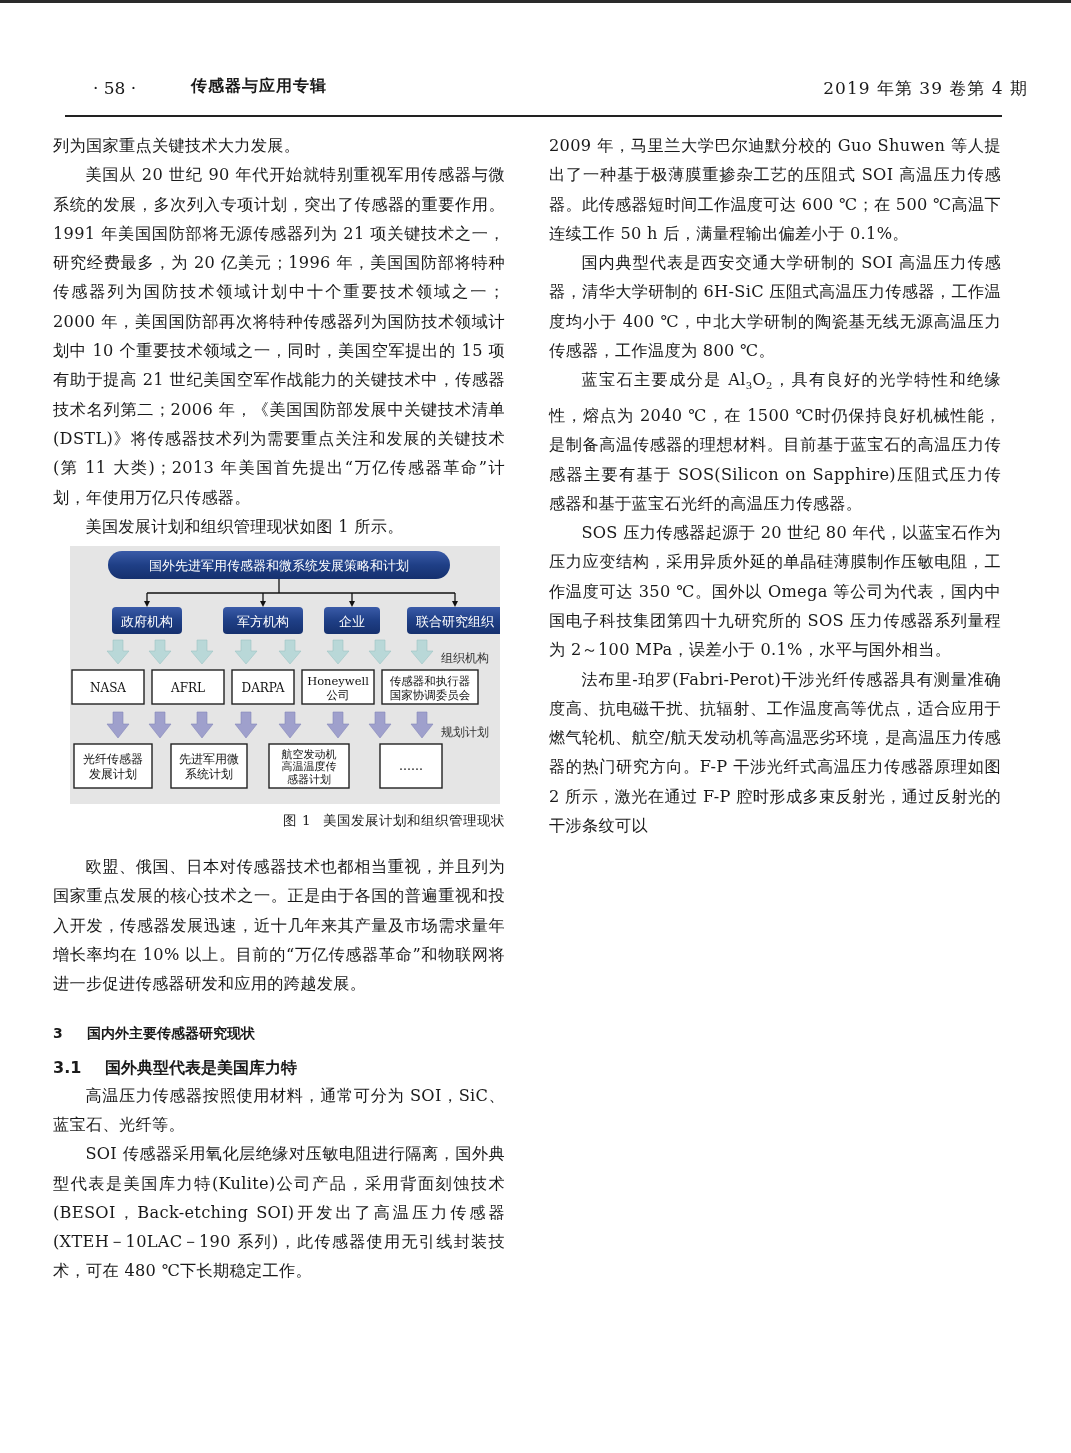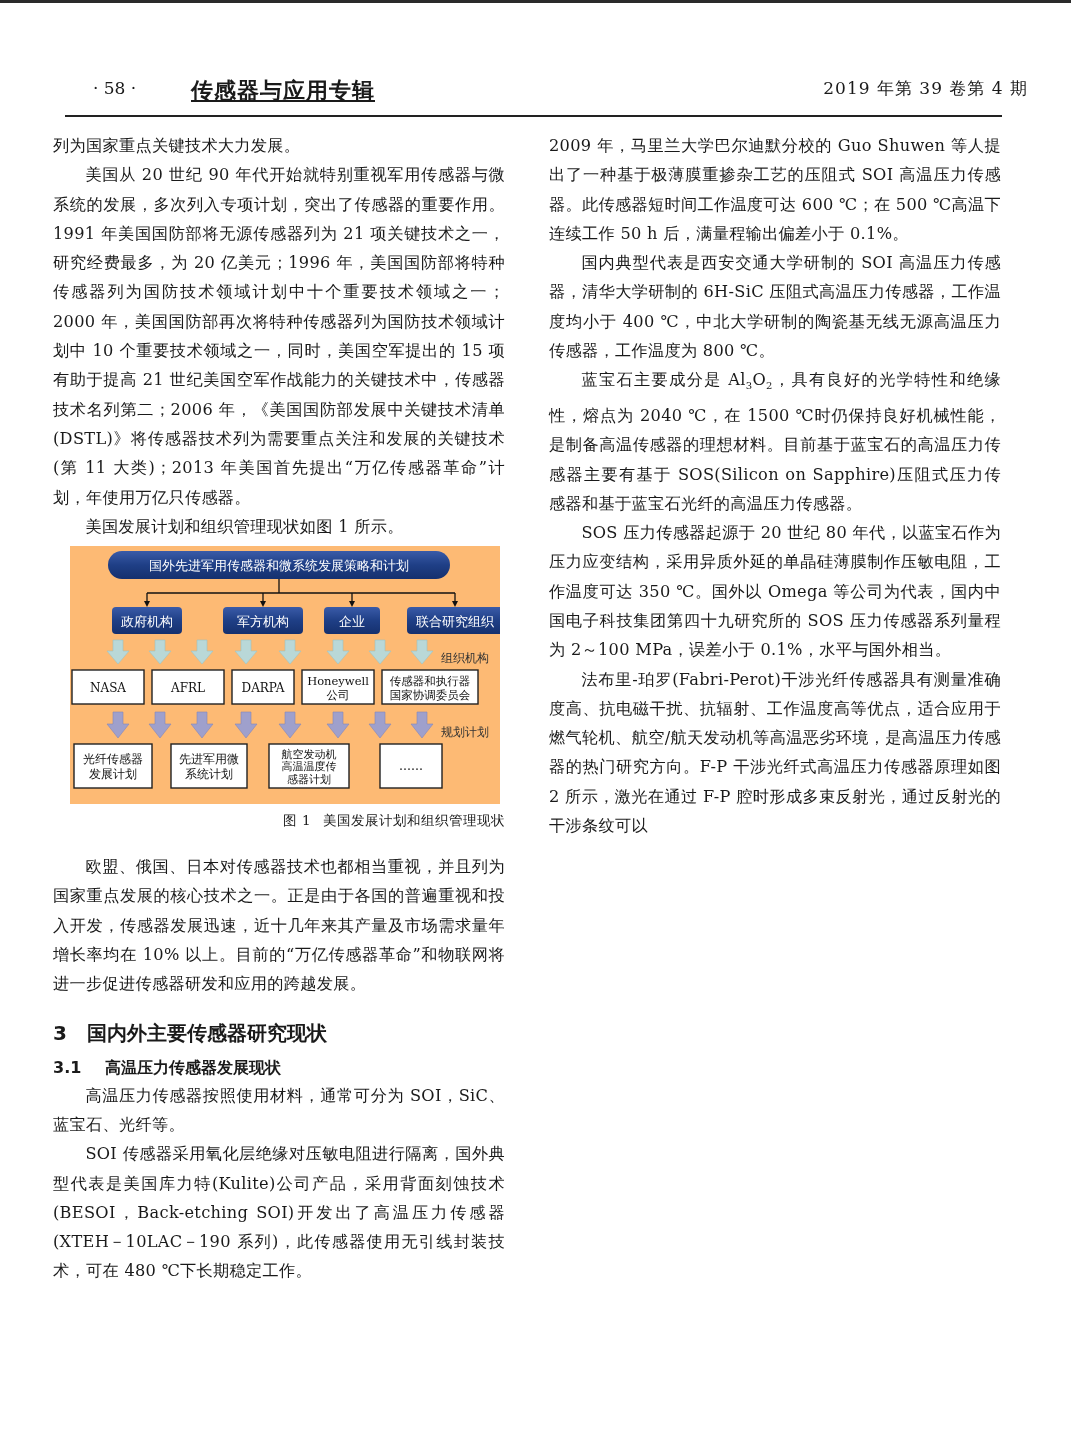--- a/index.html
+++ b/index.html
@@ -3,36 +3,36 @@
 <meta charset="utf-8">
 <style>
   html, body { margin: 0; padding: 0; background: #ffffff; }
   body {
     width: 1071px; height: 1453px; position: relative; overflow: hidden;
     font-family: "DejaVu Serif", "Liberation Serif", serif; color: #1a1a1a;
   }
   .top-rule { position: absolute; left: 0; top: 0; width: 1071px; height: 3px; background: #2a2a2a; }
   .header { position: absolute; left: 65px; top: 76px; width: 935px; height: 26px; margin-left: 28px; }
   .header .pno { position: absolute; left: 0; top: 2px; font-size: 17px; }
-  .header .jname { position: absolute; left: 98px; top: 0; font-size: 22px; font-weight: bold; font-family: "DejaVu Sans", sans-serif; letter-spacing: 1px; text-decoration: underline; }
+  .header .jname { position: absolute; left: 98px; top: 0; font-size: 16px; font-weight: bold; font-family: "DejaVu Sans", sans-serif; letter-spacing: 1px; }
   .header .issue { position: absolute; right: 0; top: 1px; font-size: 17px; letter-spacing: 1px; }
   .header-rule { position: absolute; left: 65px; top: 115px; width: 937px; height: 1.5px; background: #222; }
 
   .col { position: absolute; top: 131px; width: 452px; }
   .col.left { left: 53px; }
   .col.right { left: 549px; }
   p.t { margin: 0; font-size: 16.2px; line-height: 29.3px; text-align: justify; letter-spacing: 0.3px; }
   p.t.ind { text-indent: 2em; }
 
-  .figure { position: relative; width: 430px; height: 258px; margin: 5px 0 0 17px; background: #fdba74; }
+  .figure { position: relative; width: 430px; height: 258px; margin: 5px 0 0 17px; background: #e5e5e5; }
   .figure svg { position: absolute; left: 0; top: 0; }
   .fig-caption { margin: 6px 0 0 0; text-align: right; font-size: 13.5px; line-height: 20px; letter-spacing: 0.5px; }
   .fig-caption .num { margin-right: 12px; }
 
-  .h1 { margin: 20px 0 0 0; font-size: 20px; line-height: 28px; font-weight: bold; font-family: "DejaVu Sans", sans-serif; }
+  .h1 { margin: 20px 0 0 0; font-size: 14px; line-height: 28px; font-weight: bold; font-family: "DejaVu Sans", sans-serif; }
   .h1 .n { display: inline-block; width: 34px; }
   .h2 { margin: 8px 0 0 0; font-size: 16px; line-height: 26px; font-weight: bold; font-family: "DejaVu Sans", sans-serif; }
   .h2 .n { display: inline-block; width: 52px; }
   sub { font-size: 10px; }
 </style>
 </head>
 <body>
 
 <div class="top-rule"></div>
 
@@ -126,21 +126,21 @@
   <div class="fig-caption">
     <span class="num">图 1</span><span>美国发展计划和组织管理现状</span>
   </div>
 
   <p class="t ind" style="margin-top:22px">欧盟、俄国、日本对传感器技术也都相当重视，并且列为国家重点发展的核心技术之一。正是由于各国的普遍重视和投入开发，传感器发展迅速，近十几年来其产量及市场需求量年增长率均在 10% 以上。目前的“万亿传感器革命”和物联网将进一步促进传感器研发和应用的跨越发展。</p>
 
   <div class="h1">
     <span class="n">3</span><span>国内外主要传感器研究现状</span>
   </div>
   <div class="h2">
-    <span class="n">3.1</span><span>高温压力传感器发展现状</span>
+    <span class="n">3.1</span><span>国外典型代表是美国库力特</span>
   </div>
   <p class="t ind">高温压力传感器按照使用材料，通常可分为 SOI，SiC、蓝宝石、光纤等。</p>
   <p class="t ind">SOI 传感器采用氧化层绝缘对压敏电阻进行隔离，国外典型代表是美国库力特(Kulite)公司产品，采用背面刻蚀技术(BESOI，Back-etching SOI)开发出了高温压力传感器(XTEH－10LAC－190 系列)，此传感器使用无引线封装技术，可在 480 ℃下长期稳定工作。</p>
 </div>
 
 <div class="col right">
   <p class="t">2009 年，马里兰大学巴尔迪默分校的 Guo Shuwen 等人提出了一种基于极薄膜重掺杂工艺的压阻式 SOI 高温压力传感器。此传感器短时间工作温度可达 600 ℃；在 500 ℃高温下连续工作 50 h 后，满量程输出偏差小于 0.1%。</p>
   <p class="t ind">国内典型代表是西安交通大学研制的 SOI 高温压力传感器，清华大学研制的 6H-SiC 压阻式高温压力传感器，工作温度均小于 400 ℃，中北大学研制的陶瓷基无线无源高温压力传感器，工作温度为 800 ℃。</p>
   <p class="t ind"><span>蓝宝石主要成分是 Al</span><sub>3</sub><span>O</span><sub>2</sub><span>，具有良好的光学特性和绝缘性，熔点为 2040 ℃，在 1500 ℃时仍保持良好机械性能，是制备高温传感器的理想材料。目前基于蓝宝石的高温压力传感器主要有基于 SOS(Silicon on Sapphire)压阻式压力传感器和基于蓝宝石光纤的高温压力传感器。</span></p>
   <p class="t ind">SOS 压力传感器起源于 20 世纪 80 年代，以蓝宝石作为压力应变结构，采用异质外延的单晶硅薄膜制作压敏电阻，工作温度可达 350 ℃。国外以 Omega 等公司为代表，国内中国电子科技集团第四十九研究所的 SOS 压力传感器系列量程为 2～100 MPa，误差小于 0.1%，水平与国外相当。</p>

